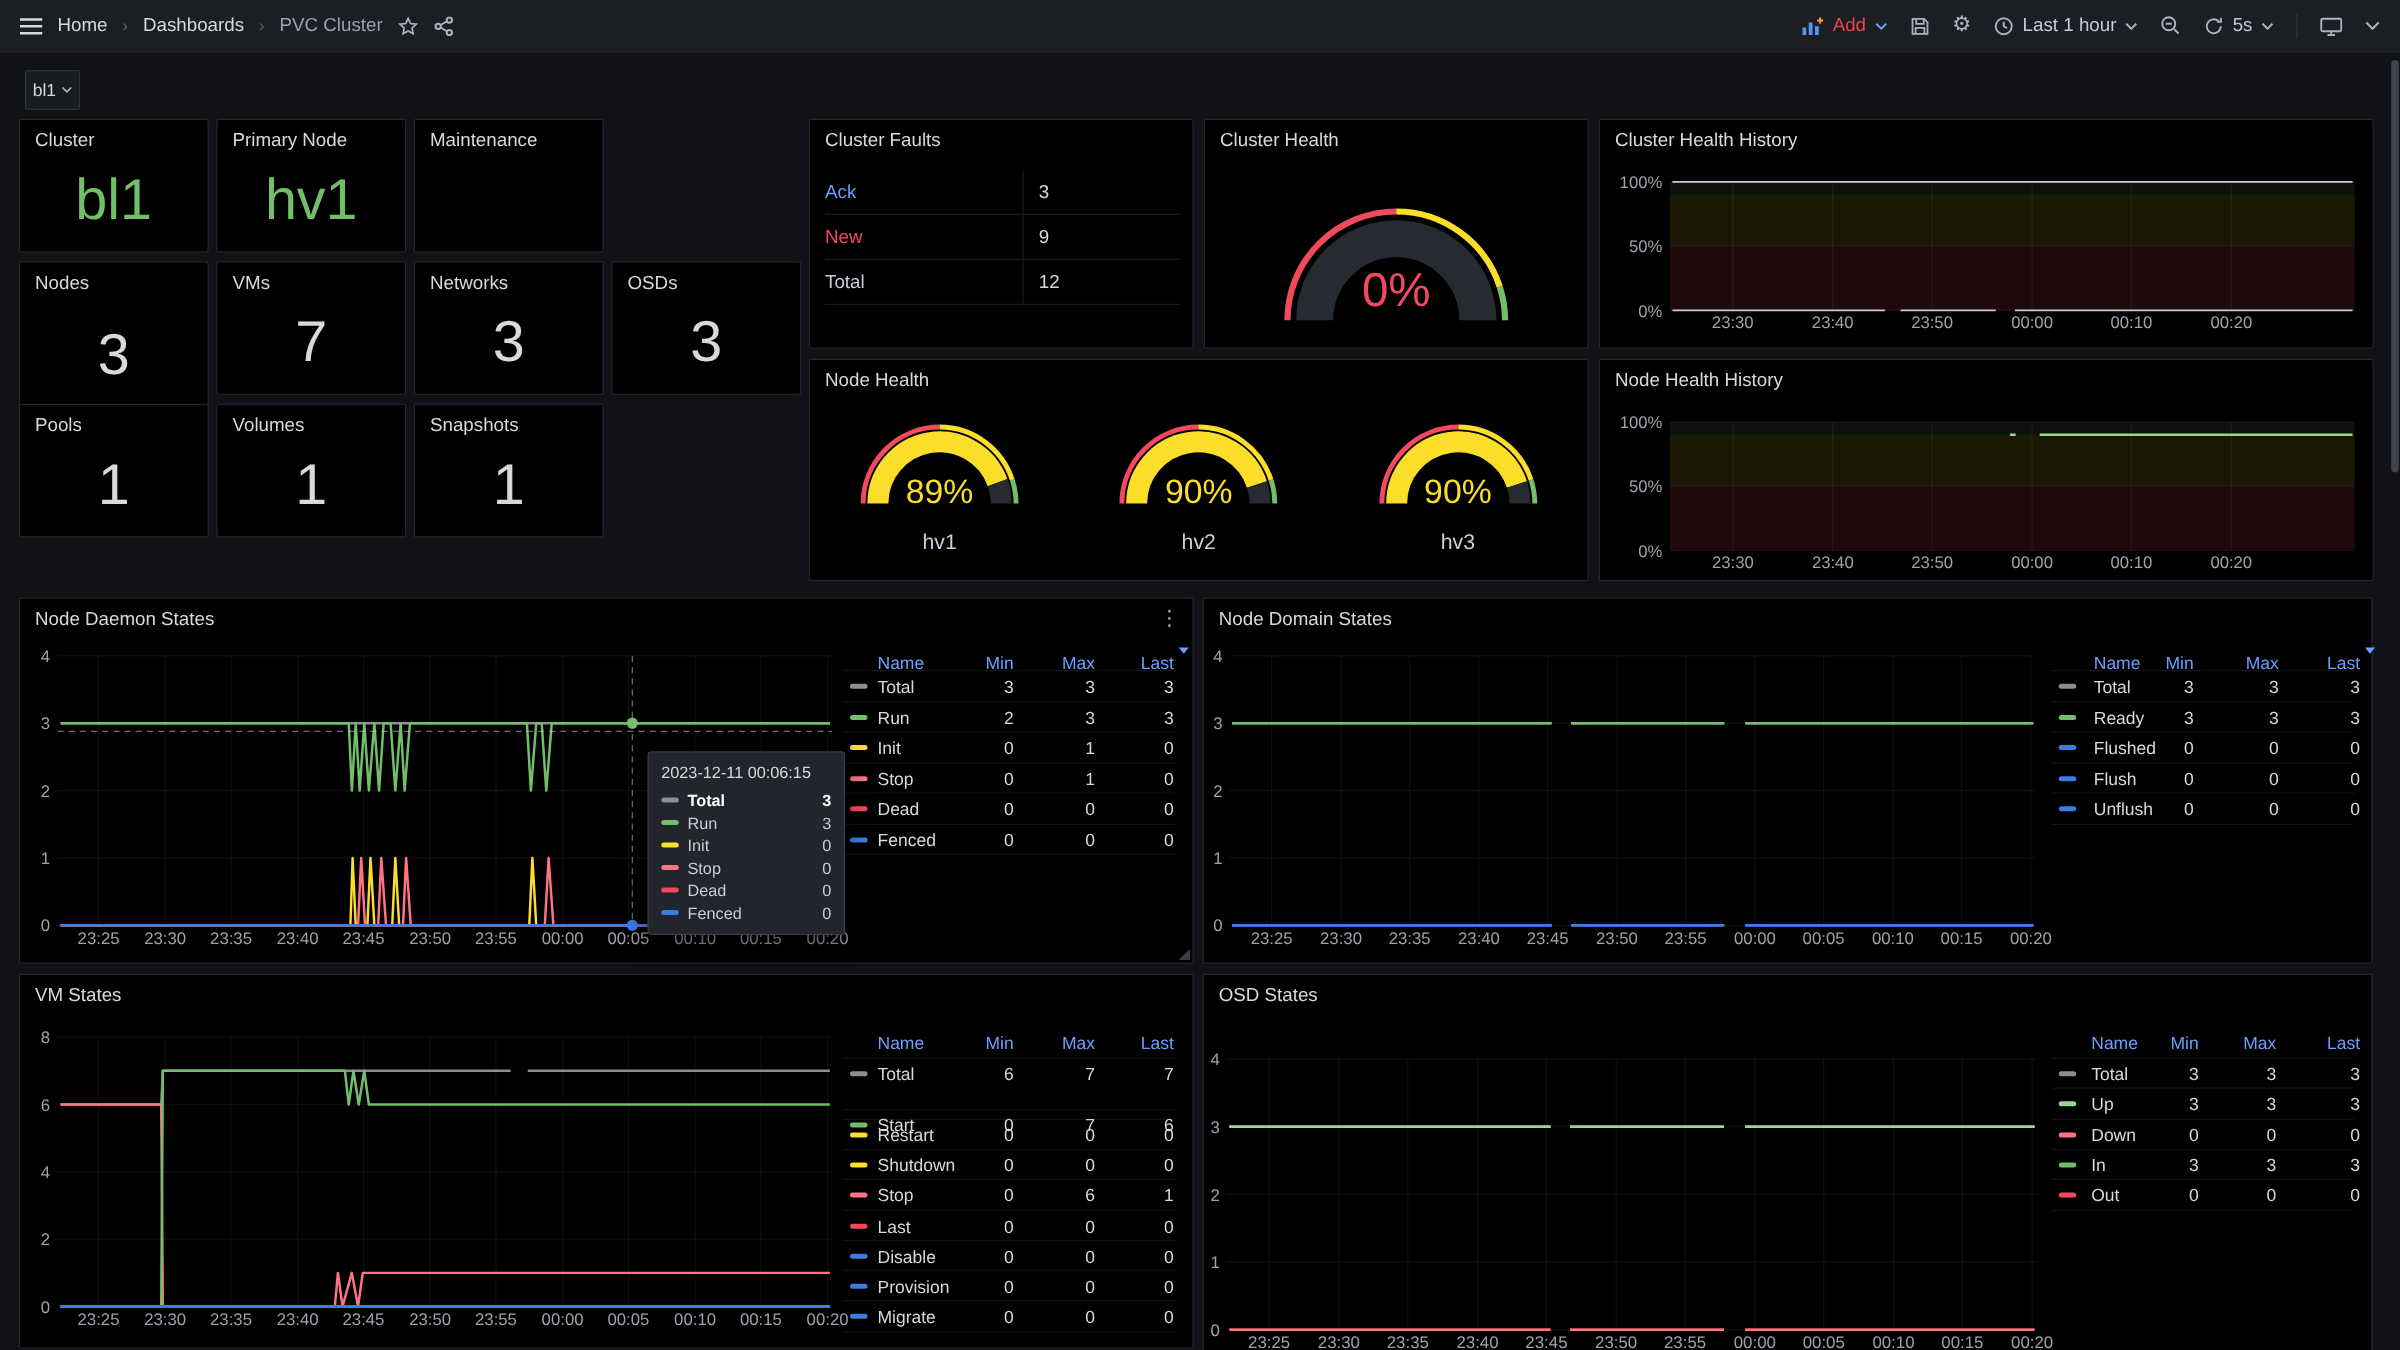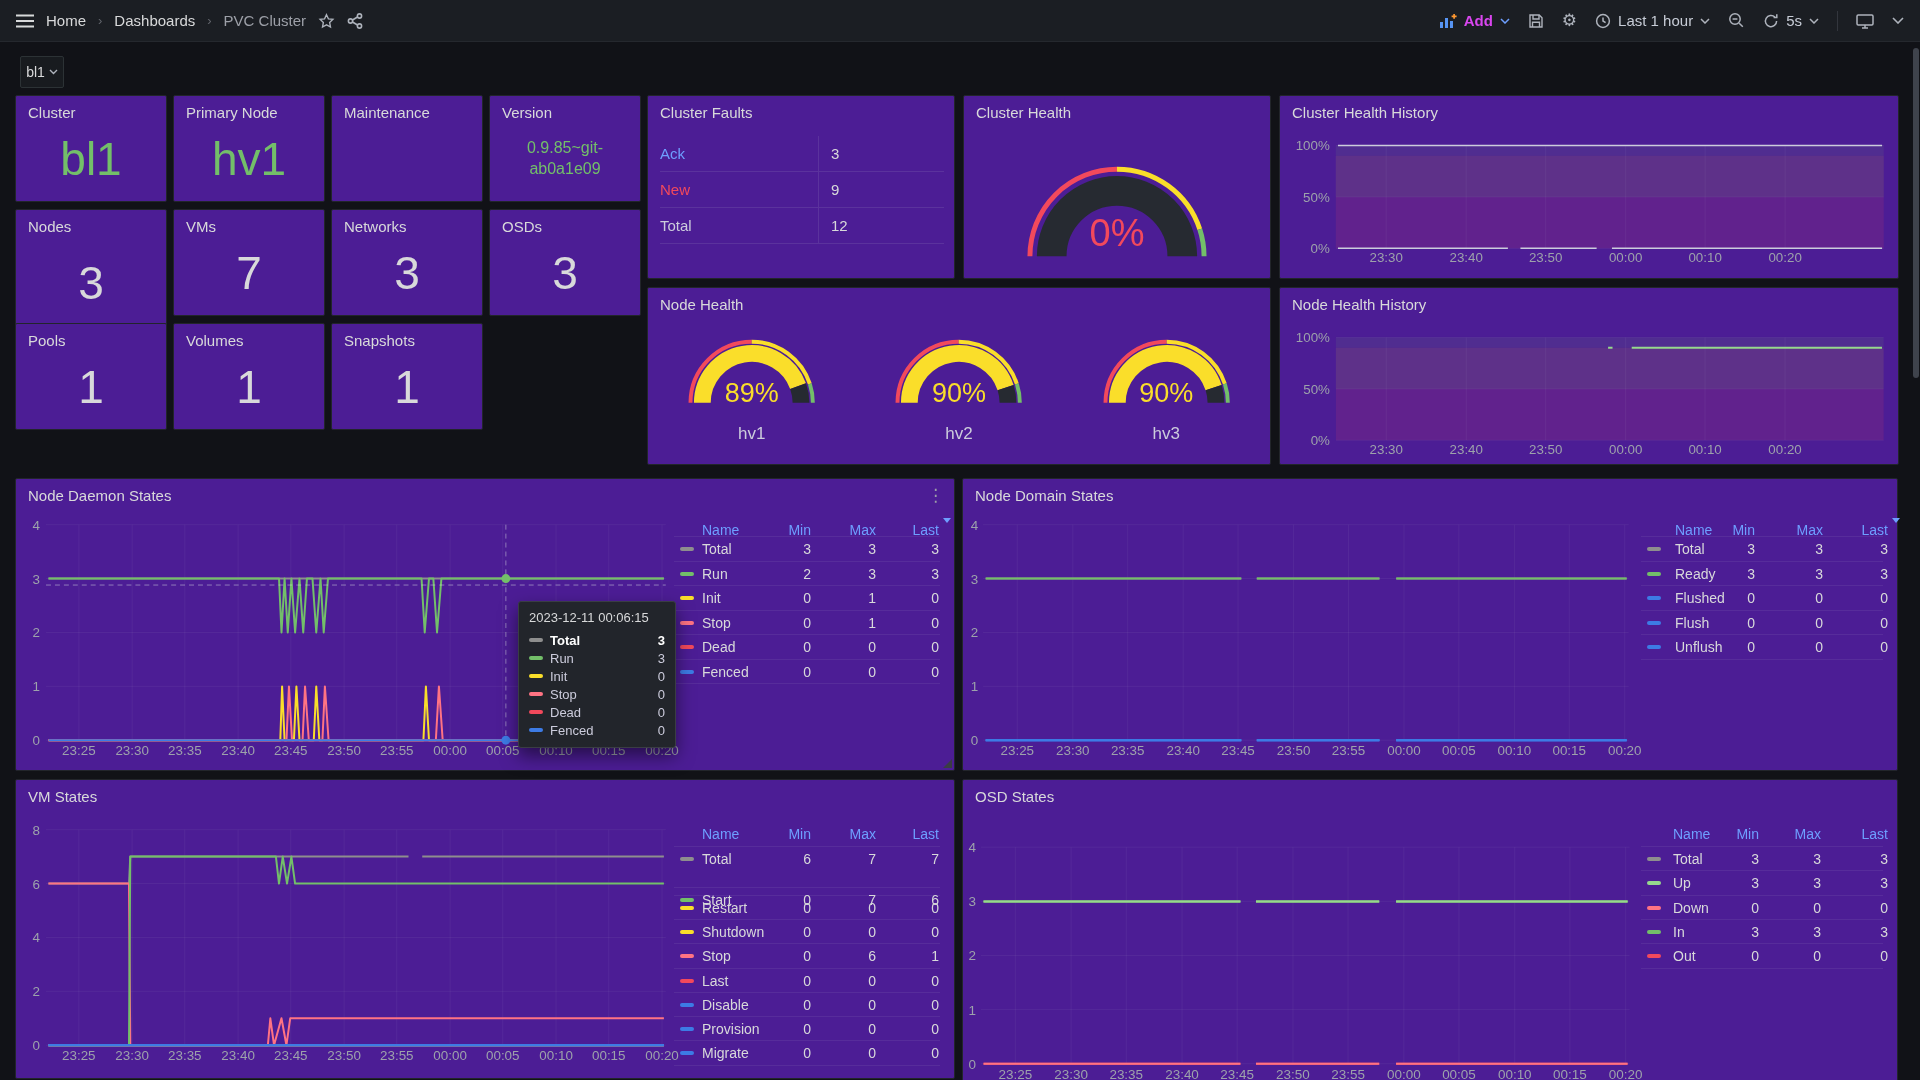--- a/index.html
+++ b/index.html
@@ -10,30 +10,30 @@
           border-bottom:1px solid #25282e;display:flex;align-items:center;padding:0 16px;
           box-sizing:border-box;z-index:6;}
   .nav-left{display:flex;align-items:center;gap:12px;}
   .crumb{font-size:15px;color:#d8d9da;cursor:pointer;}
   .crumb.dim{color:#9da0a8;}
   .crumb-sep{color:#62656c;font-size:13px;}
   .nav-spacer{flex:1;}
   .nav-right{display:flex;align-items:center;gap:18px;color:#aeb3bc;}
   .nav-group{display:flex;align-items:center;gap:7px;}
   .nav-ic{display:inline-flex;align-items:center;justify-content:center;cursor:pointer;}
-  .addlbl{color:#d946ef;font-size:15px;font-weight:700;}
+  .addlbl{color:#ef4444;font-size:15px;font-weight:400;}
   .navtxt{font-size:15px;color:#c7ccd6;}
   .nav-div{width:1px;height:20px;background:#33363d;}
   .gear{font-size:17px;line-height:1;color:#aeb3bc;font-family:"DejaVu Sans",sans-serif;}
   
   .vardd{position:absolute;left:20px;top:56px;width:42px;height:30px;background:#181b1f;
          border:1px solid #2c3235;border-radius:2px;display:flex;align-items:center;
          justify-content:center;gap:4px;font-size:14px;color:#d8d9da;cursor:pointer;}
   
-  .panel{position:absolute;background:#4c1d95;border:1px solid #22252b;border-radius:2px;
+  .panel{position:absolute;background:#000000;border:1px solid #22252b;border-radius:2px;
          box-sizing:border-box;}
   .ptitle{position:absolute;top:8px;left:12px;font-size:15px;font-weight:500;color:#d8d9da;
           white-space:nowrap;z-index:2;cursor:pointer;}
   .statval{position:absolute;left:0;right:0;top:26px;bottom:6px;display:flex;align-items:center;
            justify-content:center;font-weight:500;font-size:46px;}
   .green{color:#73bf69;} .white{color:#d8d9da;}
   .ver span{display:block;width:112px;font-size:16px;line-height:1.3;text-align:center;
             overflow-wrap:break-word;}
   .chart{position:absolute;left:0;top:0;width:100%;height:100%;}
   .kebab{position:absolute;top:6px;right:10px;font-size:17px;color:#9da0a8;cursor:pointer;
@@ -184,26 +184,20 @@
   <div class="panel" style="left:15px;top:95px;width:152px;height:107px">
     <div class="ptitle">Cluster</div>
     <div class="statval green">bl1</div>
   </div>
   <div class="panel" style="left:173px;top:95px;width:152px;height:107px">
     <div class="ptitle">Primary Node</div>
     <div class="statval green">hv1</div>
   </div>
   <div class="panel" style="left:331px;top:95px;width:152px;height:107px">
     <div class="ptitle">Maintenance</div>
-  </div>
-  <div class="panel" style="left:489px;top:95px;width:152px;height:107px">
-    <div class="ptitle">Version</div>
-    <div class="statval green ver">
-        <span>0.9.85~git-ab0a1e09</span>
-      </div>
   </div>
 
   <div class="panel" style="left:15px;top:209px;width:152px;height:128px">
     <div class="ptitle">Nodes</div>
     <div class="statval white">3</div>
   </div>
   <div class="panel" style="left:173px;top:209px;width:152px;height:107px">
     <div class="ptitle">VMs</div>
     <div class="statval white">7</div>
   </div>

